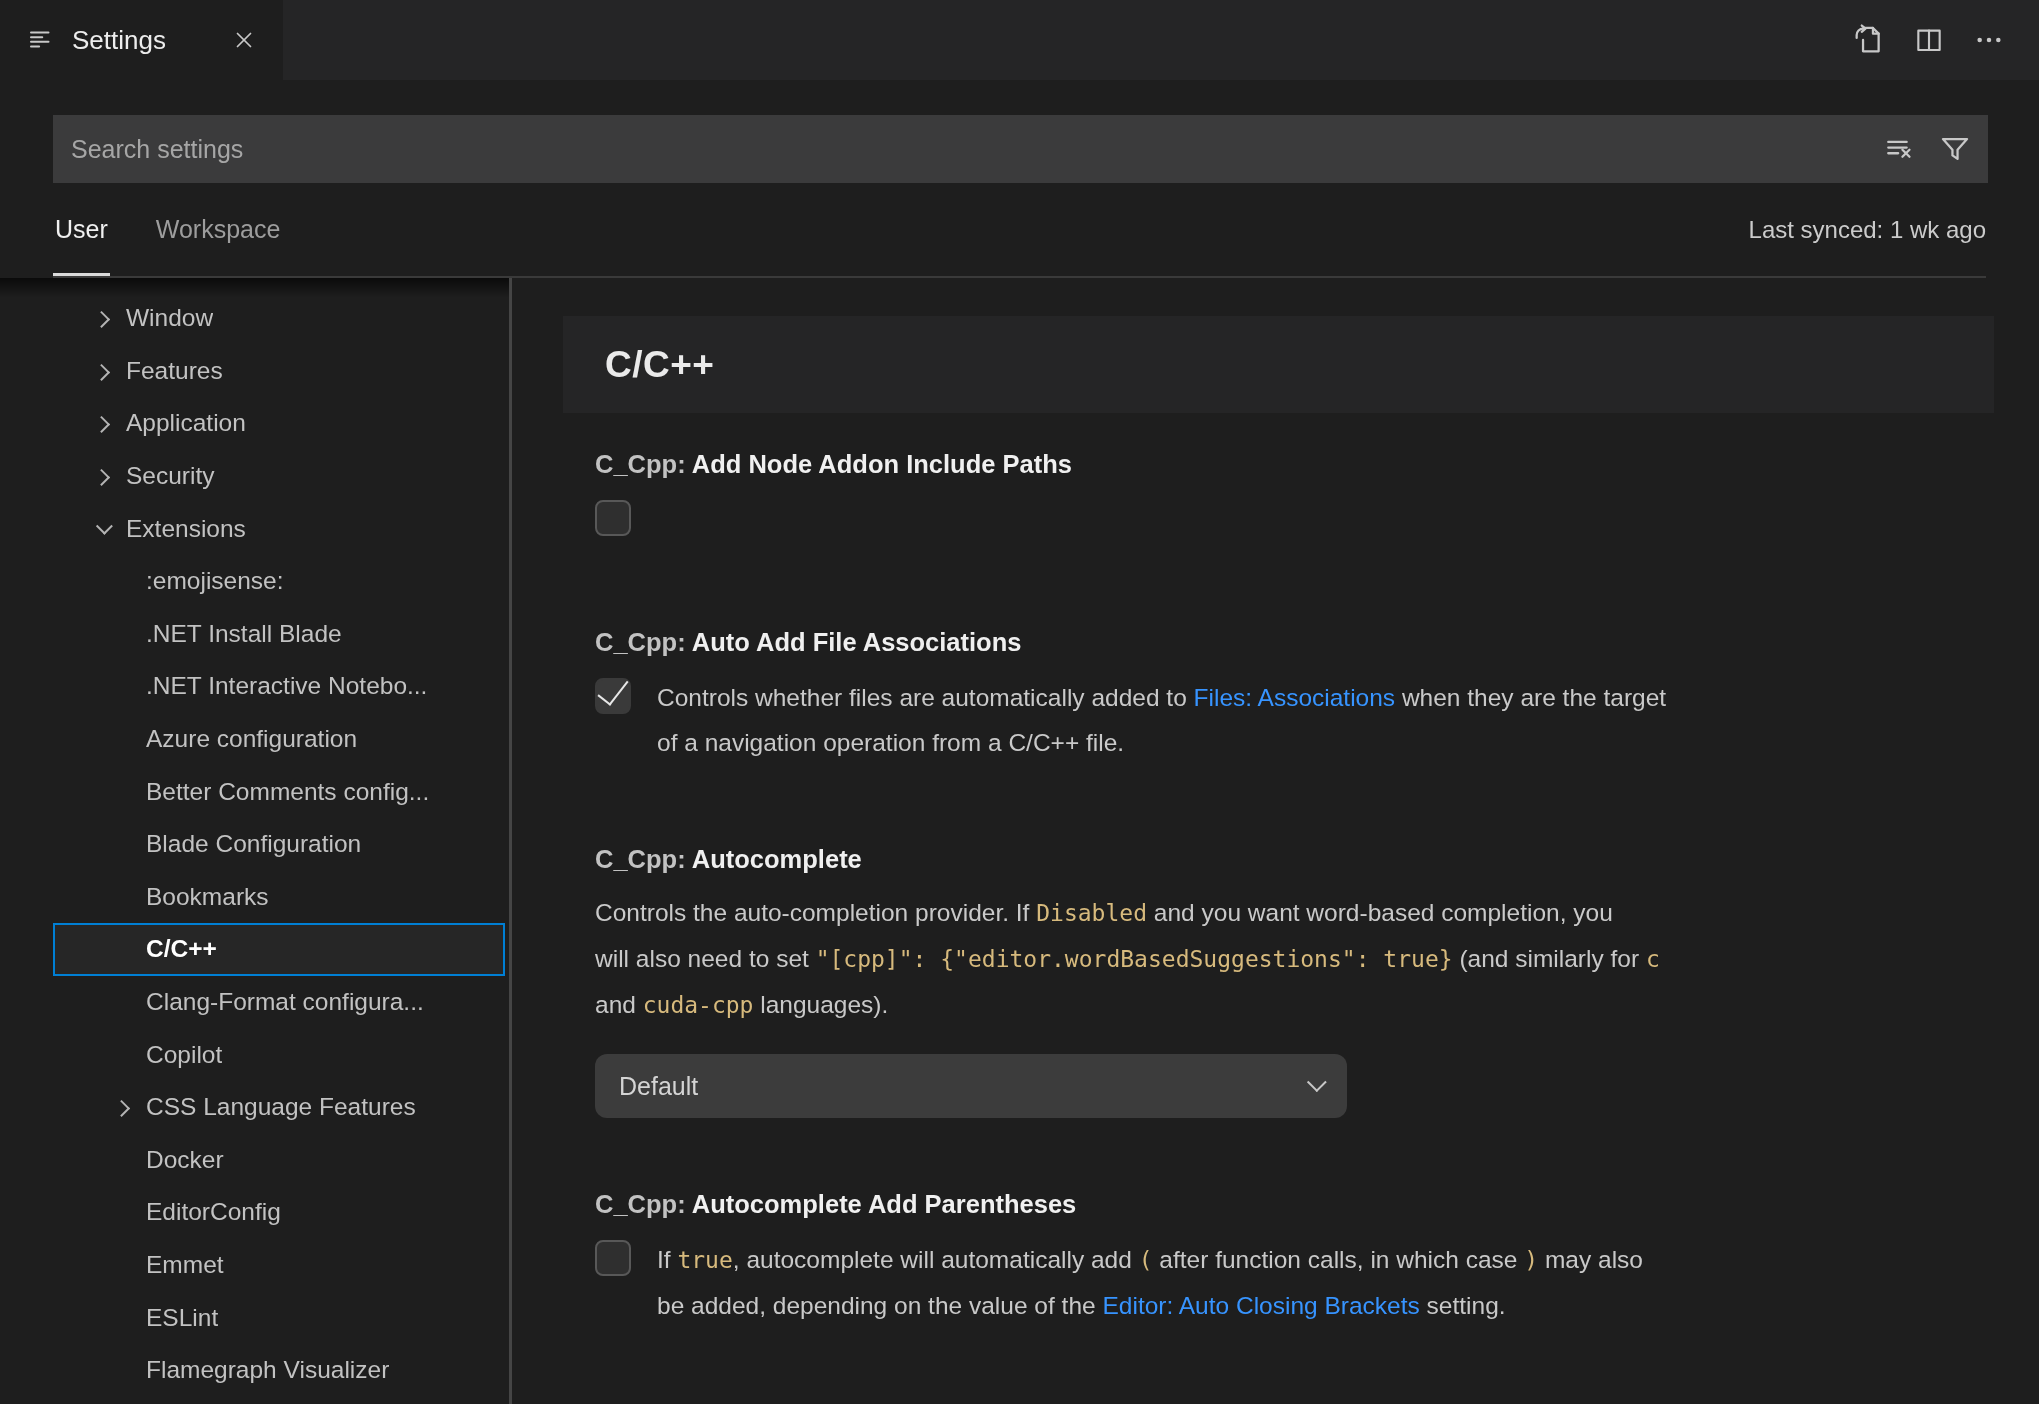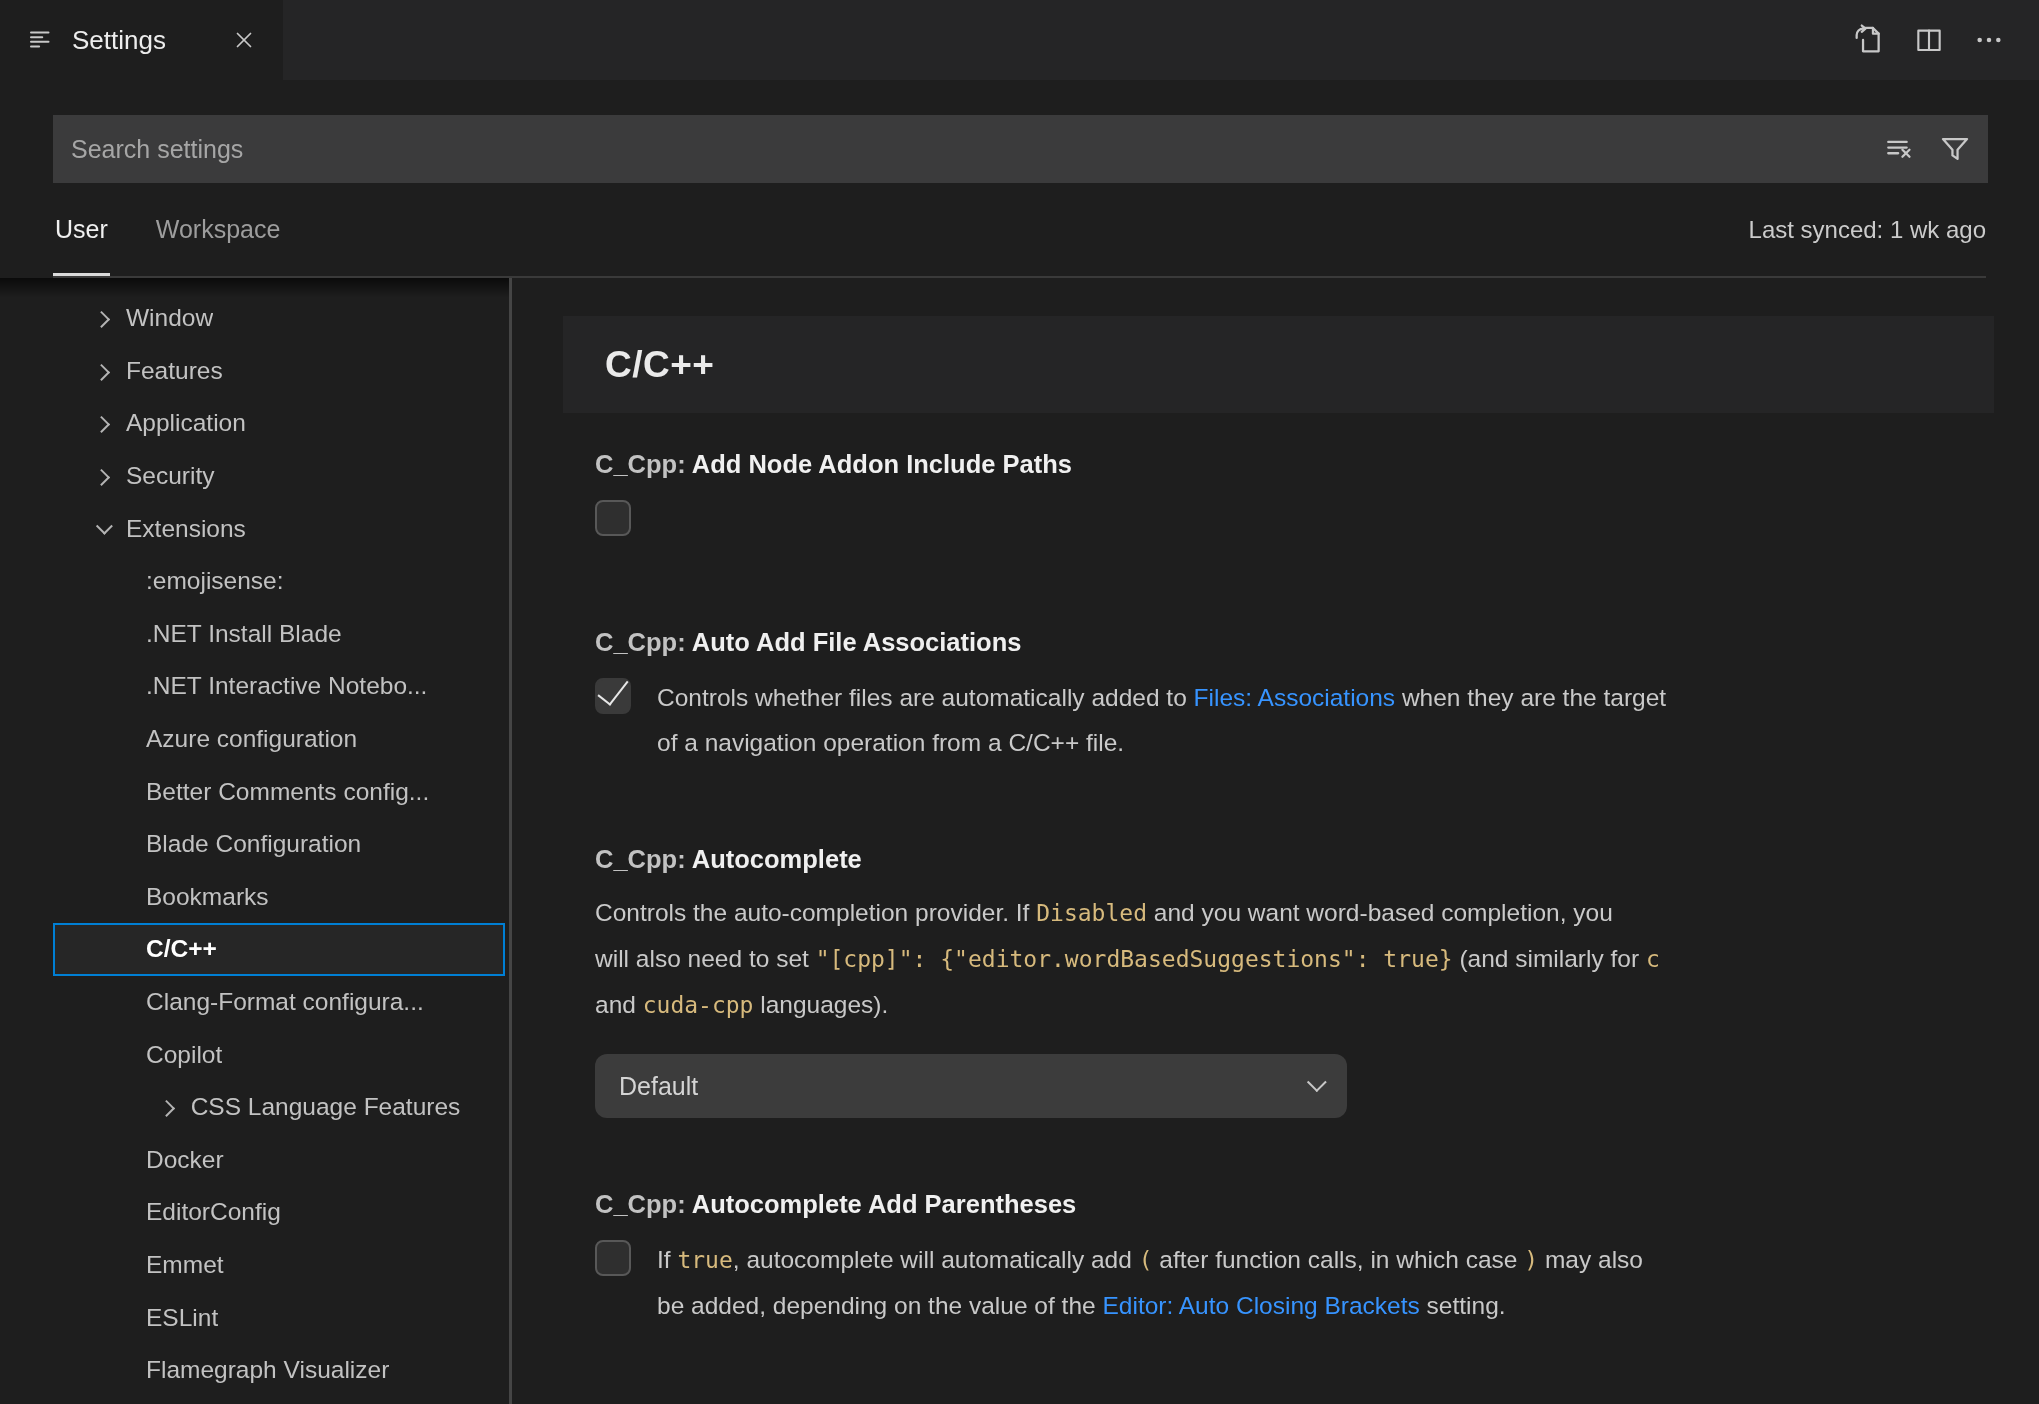--- a/index.html
+++ b/index.html
@@ -39,21 +39,21 @@
   .sash{position:absolute; left:509px; top:0; bottom:0; width:3px; background:#454545; cursor:col-resize;}
 
   
   .toc{width:509px; flex:0 0 509px; position:relative; overflow:hidden; padding-top:14px;}
   .toc-shadow{position:absolute; left:0; right:0; top:0; height:20px; pointer-events:none;
     background:linear-gradient(to bottom, rgba(0,0,0,0.65), rgba(0,0,0,0));}
   .toc-row{height:52.6px; display:flex; align-items:center; margin-left:53px; width:452px;
     font-size:24.5px; color:#c2c2c2; cursor:pointer; position:relative;}
   .toc-row.lvl1{padding-left:39px;}
   .toc-row.lvl2{padding-left:93px;}
-  .toc-row.lvl2.haschev{padding-left:59px;justify-content:center;}
+  .toc-row.lvl2.haschev{padding-left:59px;}
   .toc-row.selected{outline:2px solid var(--accent); outline-offset:-2px; background:rgba(255,255,255,0.04);
     color:#ffffff; font-weight:bold;}
   .chev{width:22px; flex:0 0 22px; margin-right:12px; display:flex; align-items:center; justify-content:center;}
   .chev::before{content:''; width:10px; height:10px; border-right:2px solid #b4b4b4;
     border-bottom:2px solid #b4b4b4; transform:rotate(-45deg) translate(-2px,0);}
   .chev.down::before{transform:rotate(45deg) translate(-1px,-3px);}
   .toc-label{white-space:nowrap; overflow:hidden;}
 
   
   .settings-pane{flex:1; padding:38px 45px 0 86px; overflow:hidden;}

